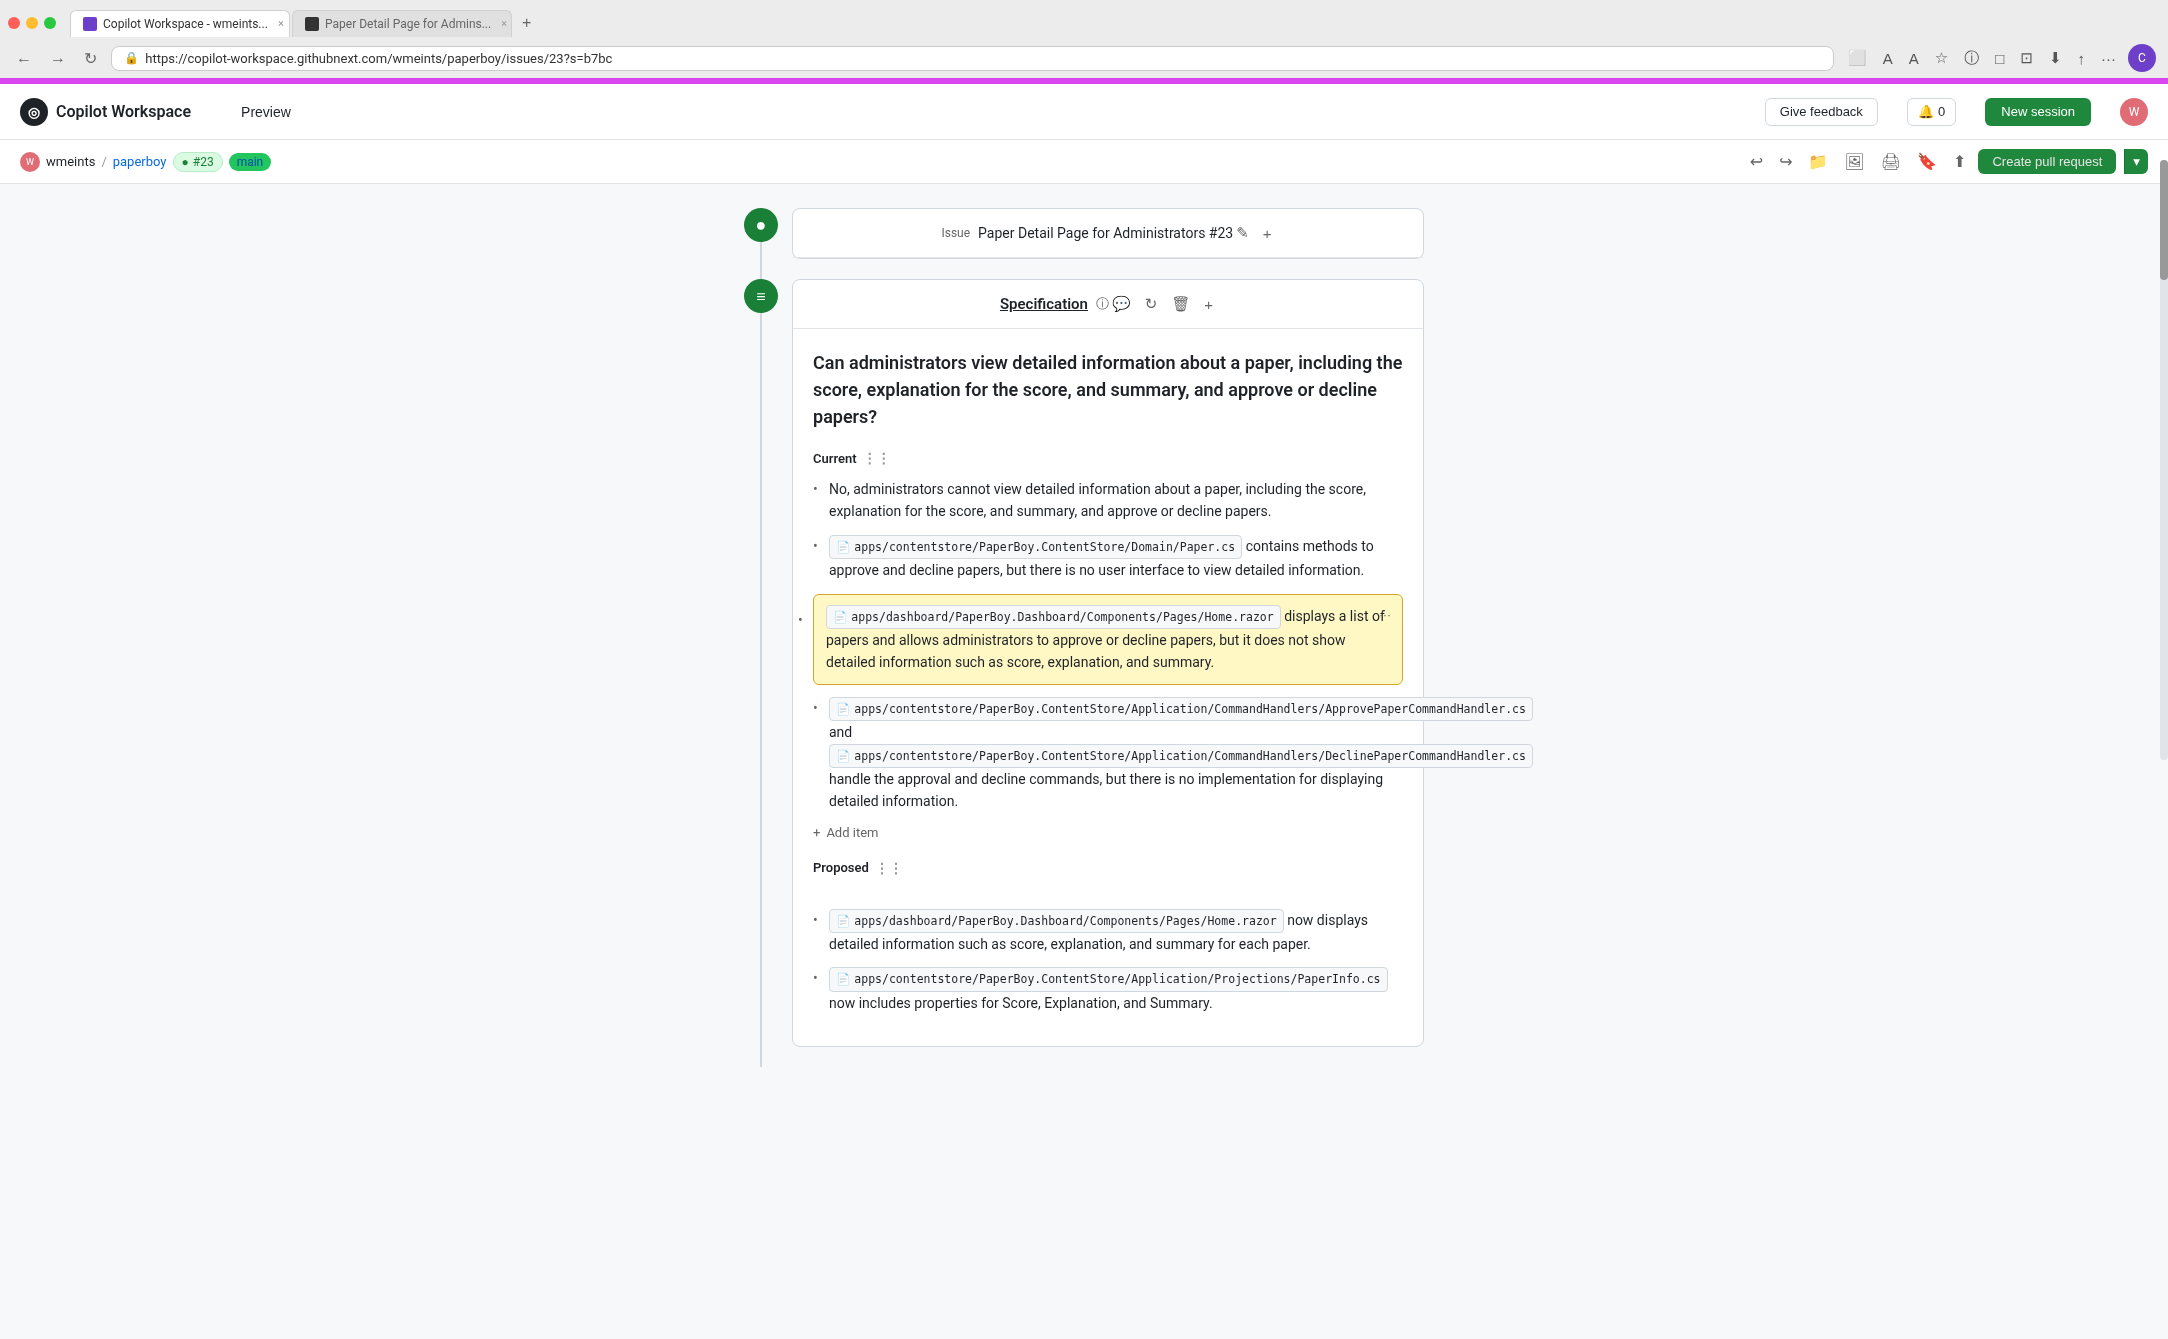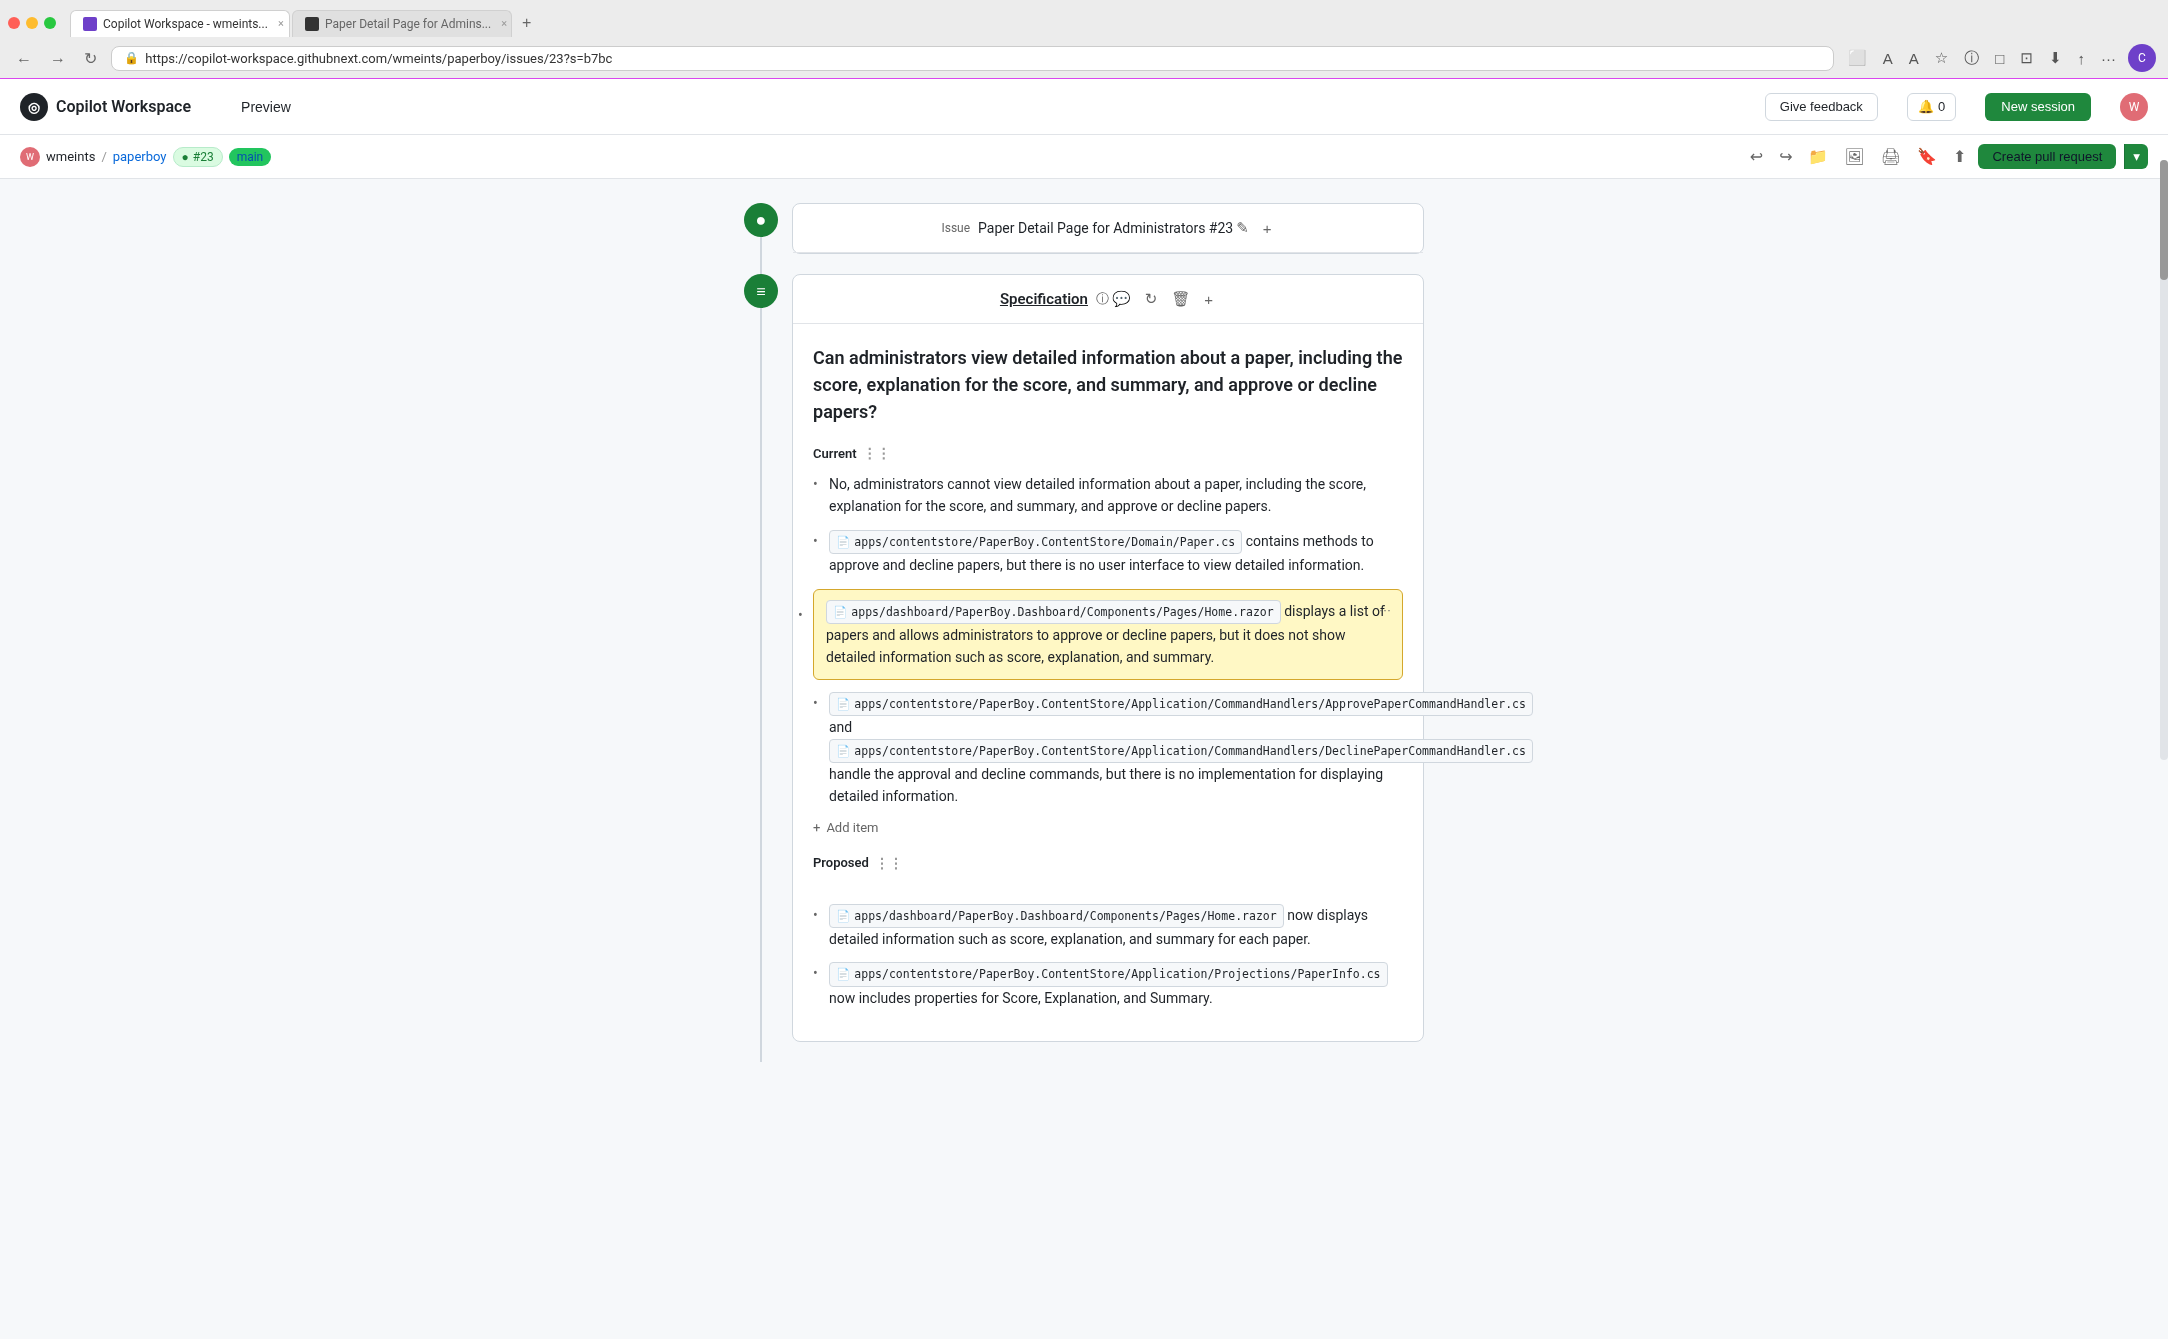--- a/index.html
+++ b/index.html
@@ -9,21 +9,21 @@
       background: #f6f8fa;
       color: #1f2328;
       width: 2168px;
       min-height: 1339px;
       overflow-x: hidden;
     }
 
     
     .browser-chrome {
       background: #ececec;
-      border-bottom: 1px solid #d946ef;
+      border-bottom: 6px solid #d946ef;
     }
     .tab-bar {
       display: flex;
       align-items: center;
       padding: 8px 8px 0;
       background: #ececec;
       gap: 2px;
     }
     .traffic-lights {
       display: flex;
@@ -264,21 +264,21 @@
     .sub-header-icon-btn {
       background: none;
       border: none;
       font-size: 16px;
       color: #666;
       cursor: pointer;
       padding: 4px;
     }
     .create-pr-btn {
       background: #1f883d;
-      color: #0f172a;
+      color: #e5e5e5;
       border: none;
       border-radius: 6px;
       padding: 5px 14px;
       font-size: 13px;
       cursor: pointer;
       display: flex;
       align-items: center;
       gap: 6px;
     }
     .create-pr-dropdown {

